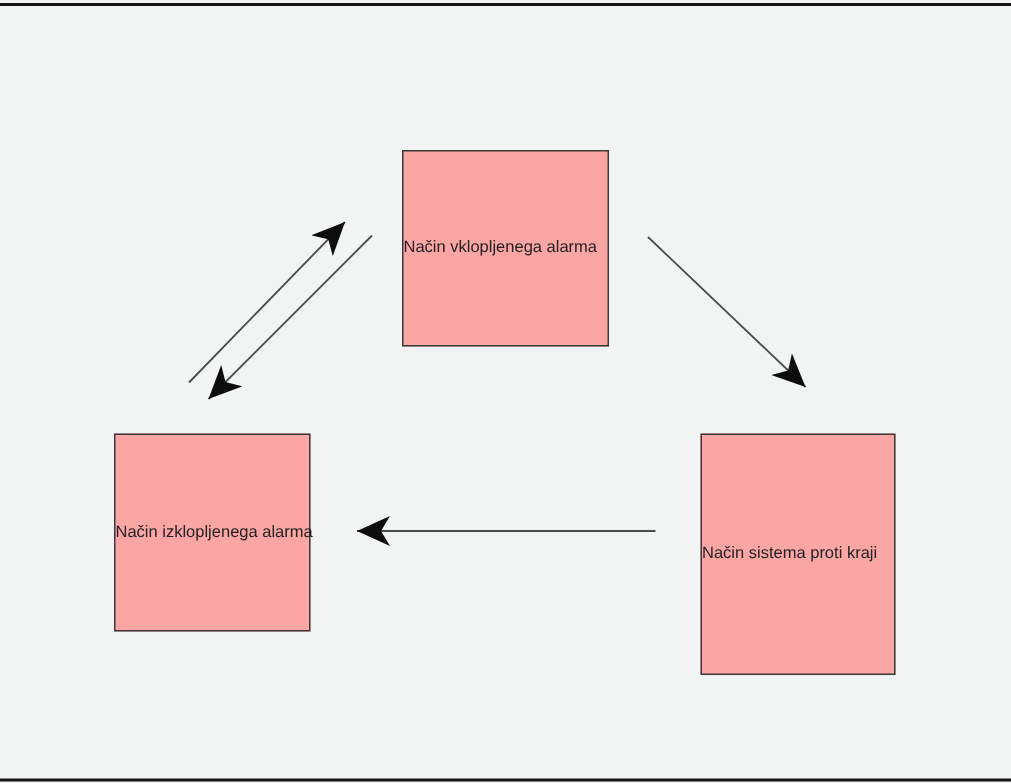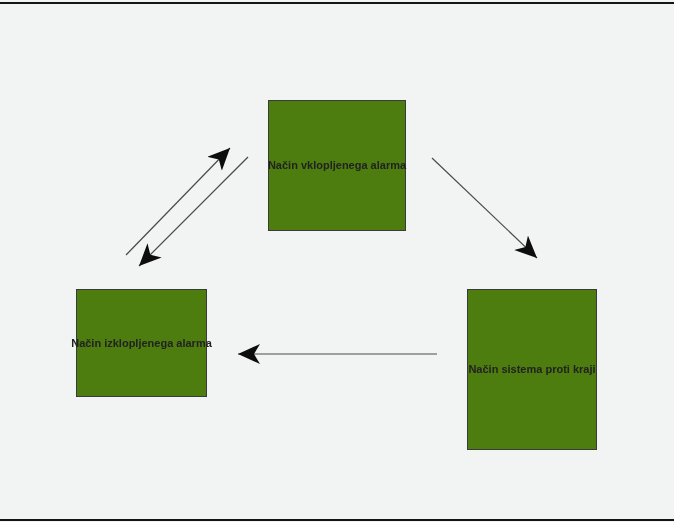--- a/index.html
+++ b/index.html
@@ -21,35 +21,33 @@
     width: 100%;
     height: 2px;
     background: #141414;
   }
   .edge-line.top { top: 2px; }
   .edge-line.bottom { bottom: 1px; }
   .state-box {
     position: absolute;
     box-sizing: border-box;
     border: 1px solid #3a3a3a;
-    background: #4d7c0f;
+    background: #fca5a5;
     display: flex;
     align-items: center;
-    justify-content: center;
     text-align: center;
-    font-weight: bold;
   }
   .state-box .label {
     font-size: 11px;
     line-height: 13px;
     color: #222222;
     white-space: nowrap;
   }
   .box-armed    { left: 268px; top: 100px; width: 138px; height: 131px; }
-  .box-disarmed { left: 76px;  top: 289px; width: 131px; height: 108px; }
+  .box-disarmed { left: 76px;  top: 289px; width: 131px; height: 132px; }
   .box-theft    { left: 467px; top: 289px; width: 130px; height: 161px; }
   svg.arrow-layer {
     position: absolute;
     left: 0;
     top: 0;
     pointer-events: none;
   }
   svg .conn {
     stroke: #4a4a4a;
     stroke-width: 1.2;

